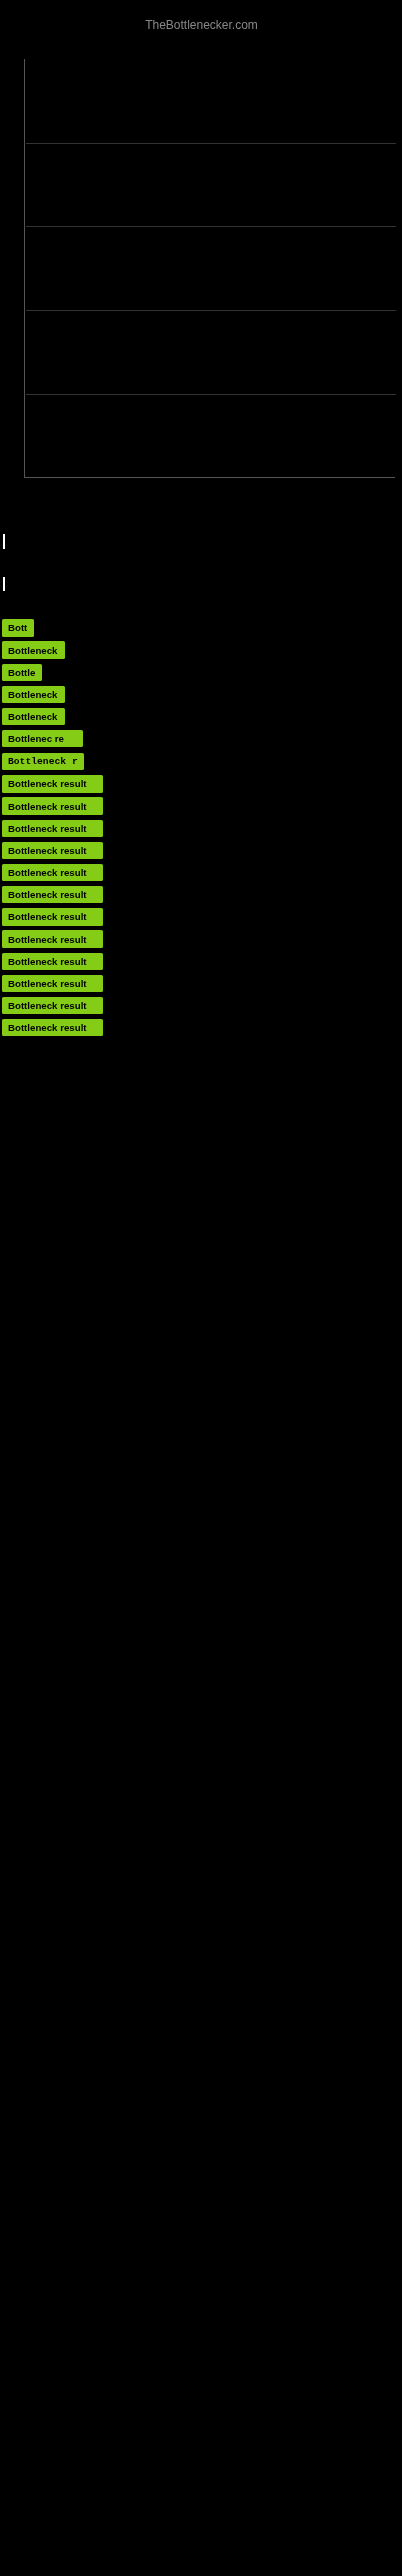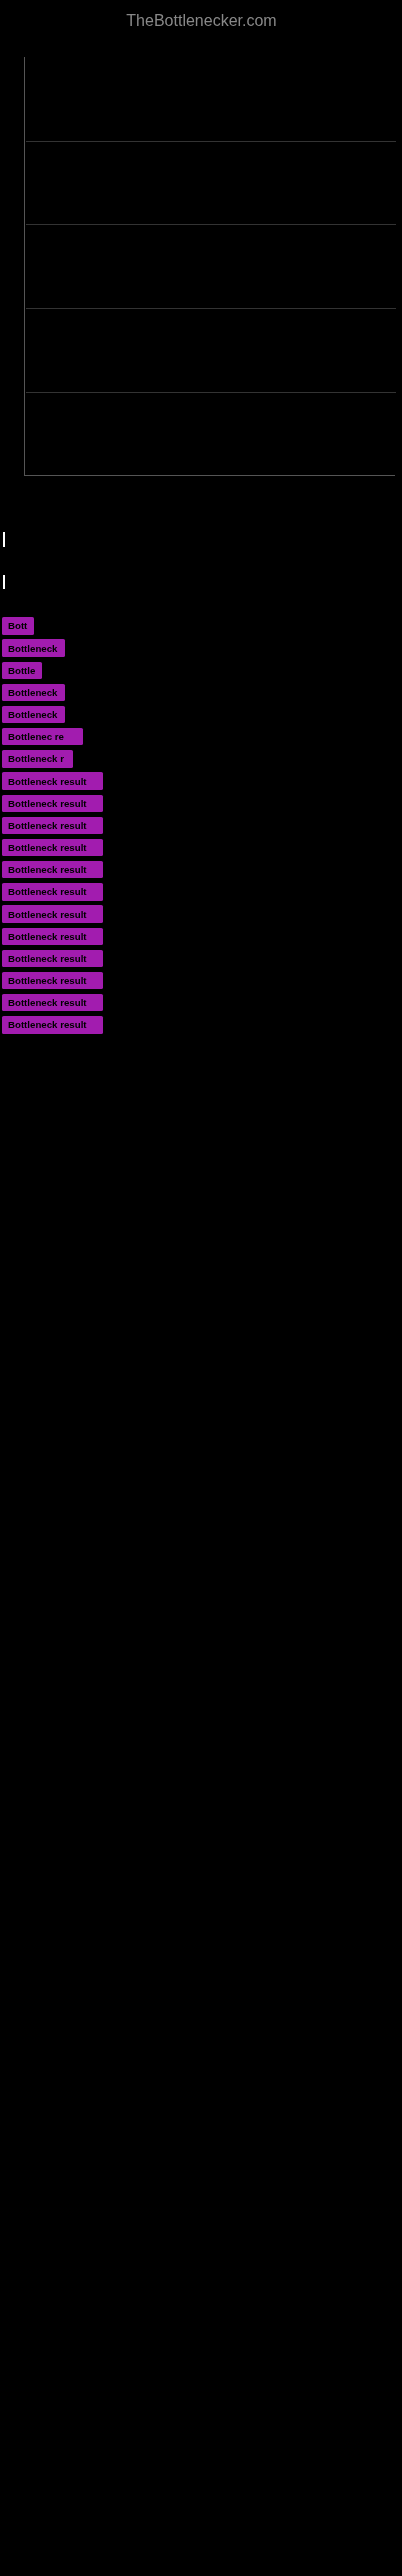--- a/index.html
+++ b/index.html
@@ -9,36 +9,36 @@
     }
     body {
       background-color: #000;
       width: 403px;
       min-height: 2576px;
       font-family: Arial, sans-serif;
       position: relative;
     }
     .site-title {
       color: #888;
-      font-size: 16px;
+      font-size: 12px;
       text-align: center;
-      padding-top: 12px;
+      padding-top: 18px;
       padding-bottom: 3.2px;
     }
     .chart-area {
       width: 100%;
       height: 467px;
       background-color: #000;
       position: relative;
     }
     .results-area {
       padding: 8px 0;
     }
     .result-badge {
-      background-color: #a21caf;
+      background-color: #84cc16;
       color: #000;
       font-size: 9.7px;
       font-weight: bold;
       padding: 3.2px 6.4px;
       border-radius: 1.6px;
       display: inline-block;
       white-space: nowrap;
     }
     .result-row {
       display: block;
@@ -106,21 +106,21 @@
 
 <div class="small-spacer"></div>
 
 <div class="results-area" id="results-container">
 <div class="result-row"><span class="result-badge" style="min-width: 31px;">Bott</span></div>
     <div class="result-row"><span class="result-badge" style="min-width: 63px;">Bottleneck</span></div>
     <div class="result-row"><span class="result-badge" style="min-width: 40px; text-align: center;">Bottle</span></div>
     <div class="result-row"><span class="result-badge" style="min-width: 63px;">Bottleneck</span></div>
     <div class="result-row"><span class="result-badge" style="min-width: 63px;">Bottleneck</span></div>
     <div class="result-row"><span class="result-badge" style="min-width: 81px;">Bottlenec re</span></div>
-    <div class="result-row"><span class="result-badge" style="min-width: 71px;">Bottleneck r</span></div>
+    <div class="result-row"><span class="result-badge" style="min-width: 71px; font-family: Liberation Mono, monospace;">Bottleneck r</span></div>
     <div class="result-row"><span class="result-badge" style="min-width: 101px;">Bottleneck result</span></div>
     <div class="result-row"><span class="result-badge" style="min-width: 101px;">Bottleneck result</span></div>
     <div class="result-row"><span class="result-badge" style="min-width: 101px;">Bottleneck result</span></div>
     <div class="result-row"><span class="result-badge" style="min-width: 101px;">Bottleneck result</span></div>
     <div class="result-row"><span class="result-badge" style="min-width: 101px;">Bottleneck result</span></div>
     <div class="result-row"><span class="result-badge" style="min-width: 101px;">Bottleneck result</span></div>
     <div class="result-row"><span class="result-badge" style="min-width: 101px;">Bottleneck result</span></div>
     <div class="result-row"><span class="result-badge" style="min-width: 101px;">Bottleneck result</span></div>
     <div class="result-row"><span class="result-badge" style="min-width: 101px;">Bottleneck result</span></div>
     <div class="result-row"><span class="result-badge" style="min-width: 101px;">Bottleneck result</span></div>

